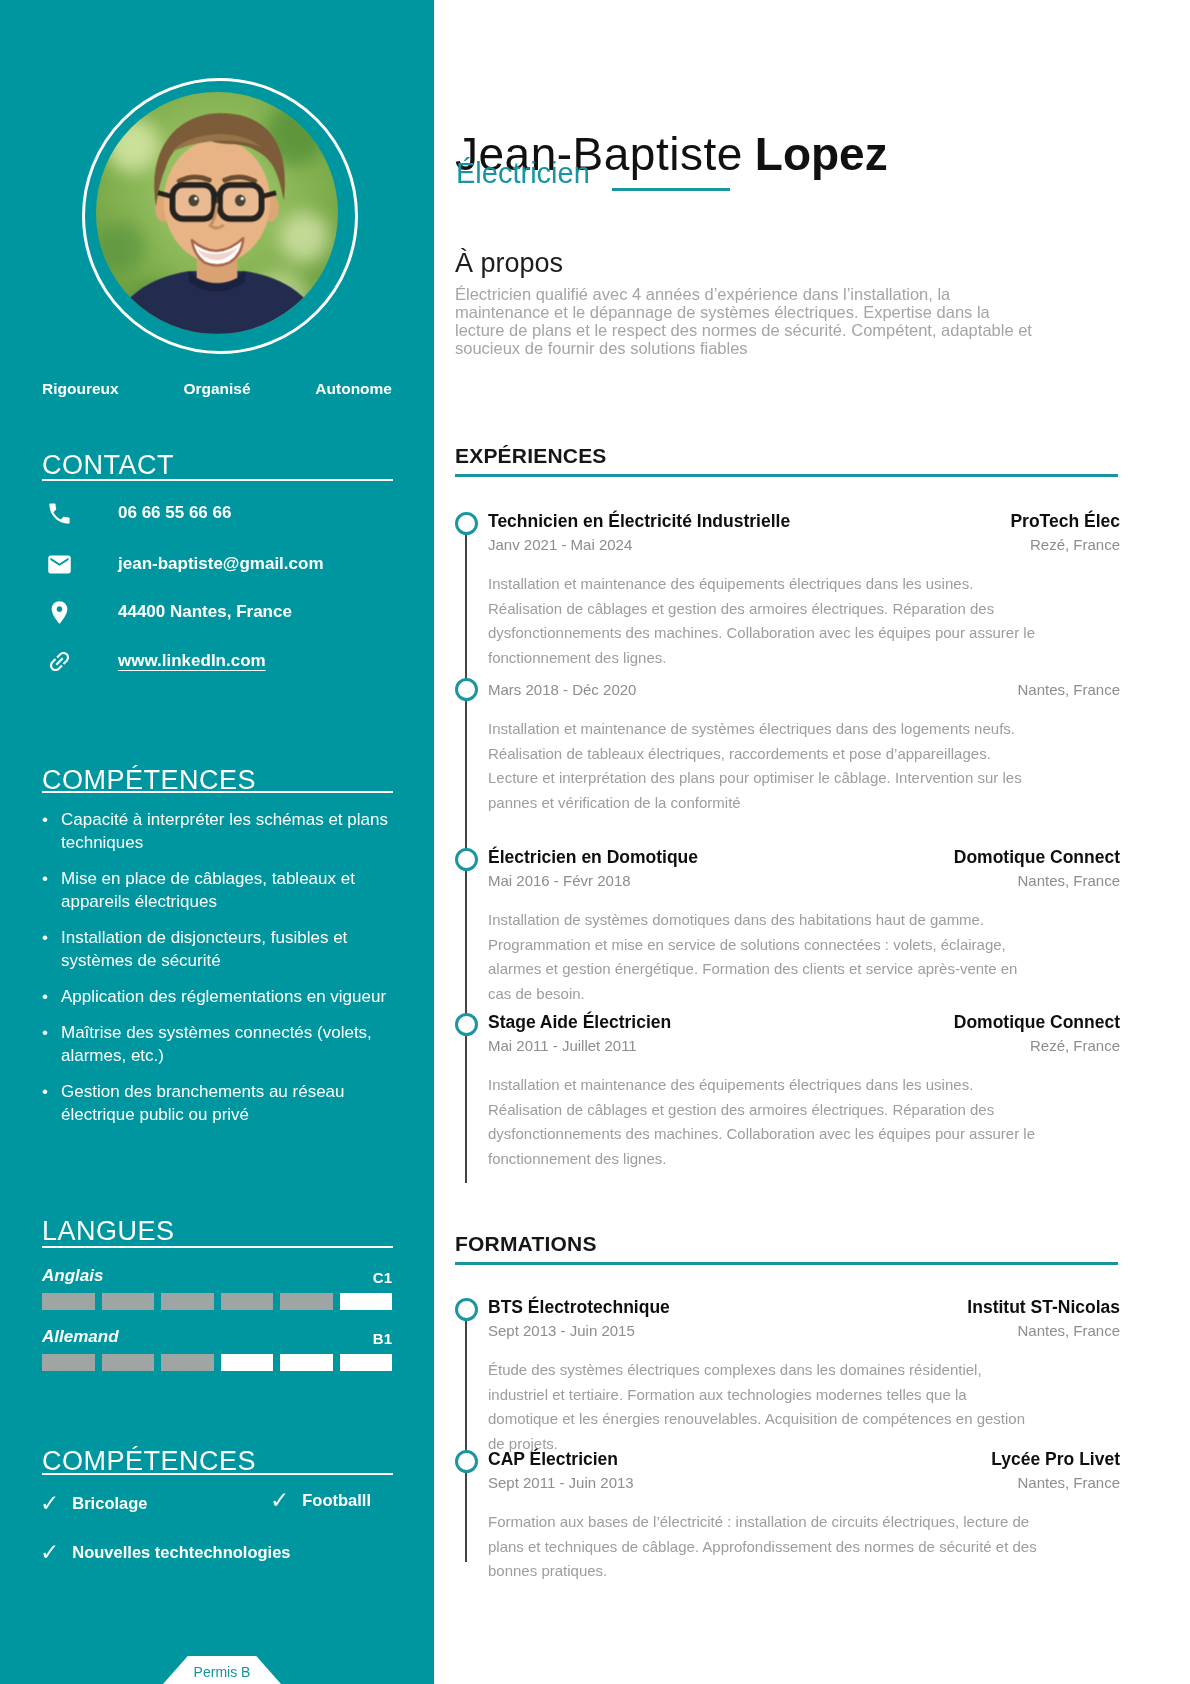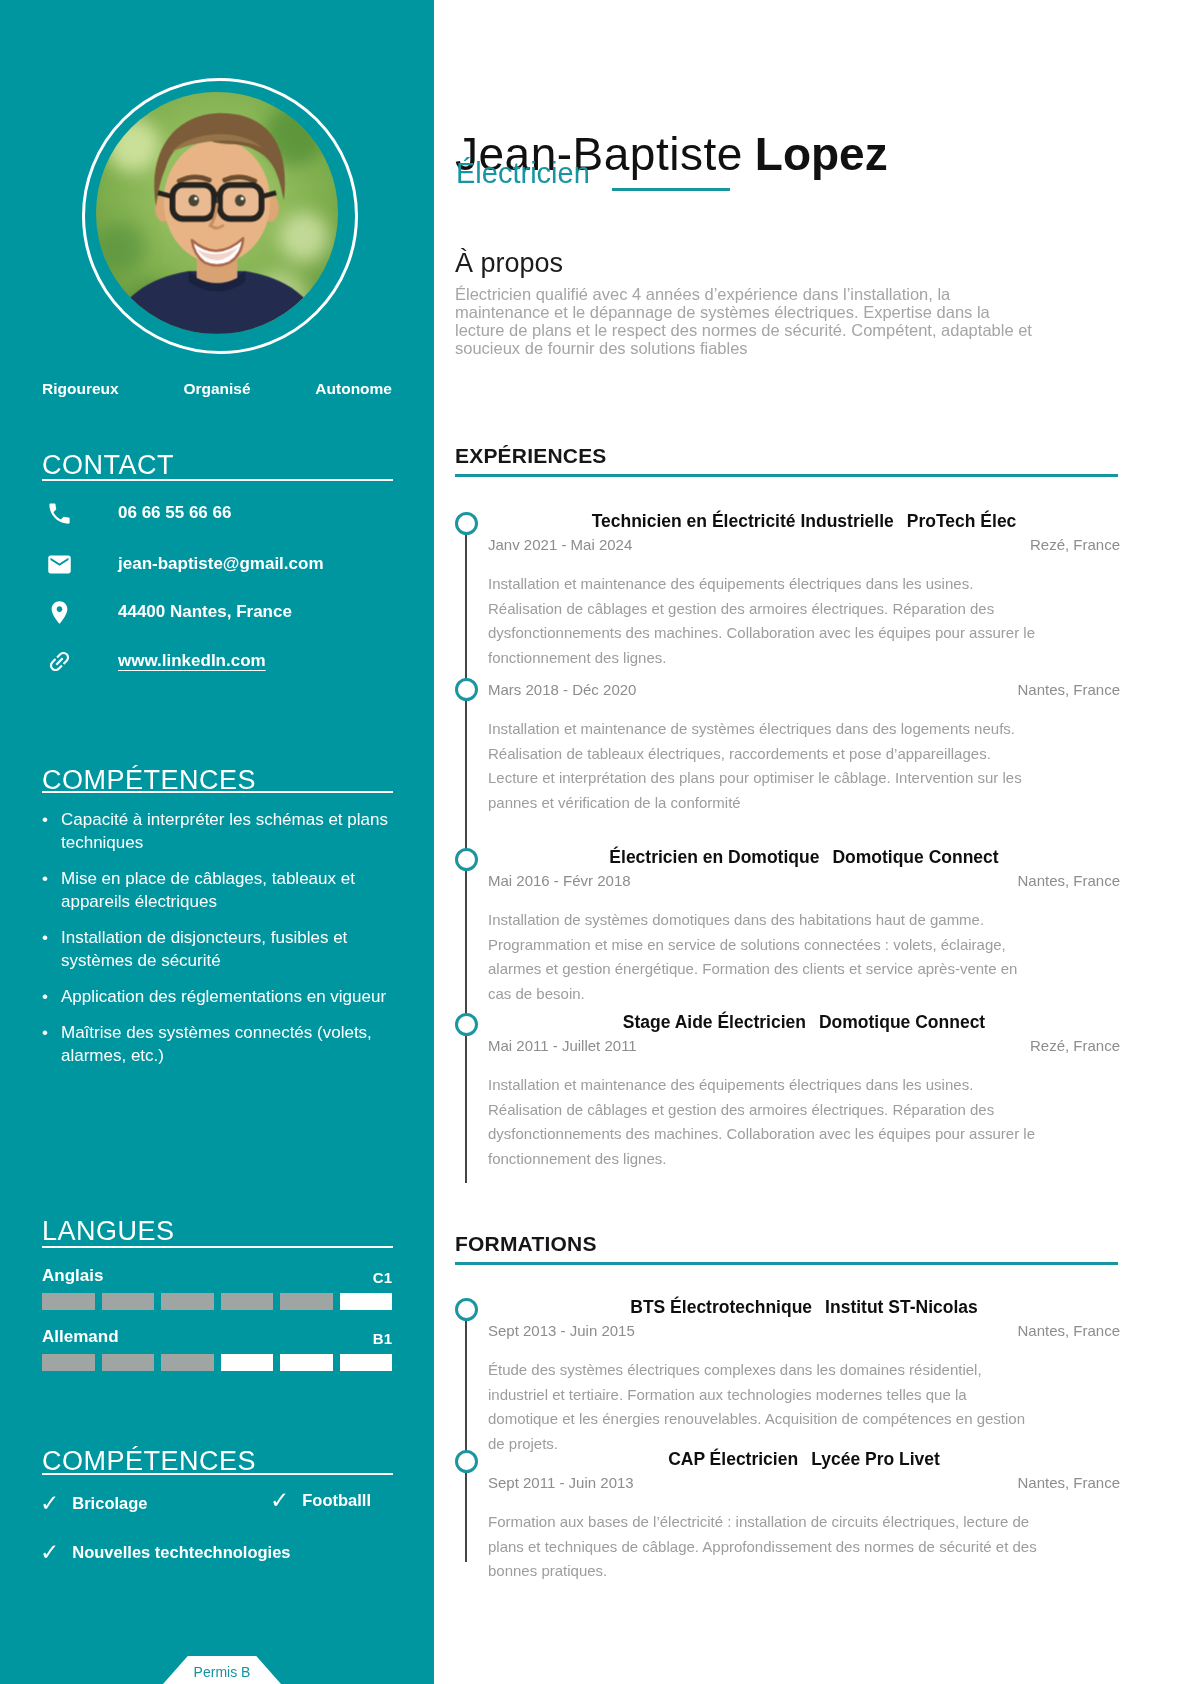--- a/index.html
+++ b/index.html
@@ -23,21 +23,21 @@
   .contact-row .cicon{width:27px;height:27px;flex:0 0 27px;}
   .contact-row .clabel{margin-left:45px;font-size:17px;color:#fff;}
   .clabel.underlined{text-decoration:underline;text-underline-offset:4px;}
 
   ul.skill-list{position:absolute;left:42px;top:808px;width:352px;margin:0;padding:0;list-style:none;}
   ul.skill-list li{position:relative;padding-left:19px;margin-bottom:13px;
                    font-size:17px;line-height:23px;color:#fff;}
   ul.skill-list li::before{content:"•";position:absolute;left:0;top:0;font-size:17px;}
 
   .lang-row{position:absolute;left:42px;width:350px;display:flex;justify-content:space-between;align-items:flex-end;}
-  .lang-name{font-size:17px;font-weight:700;}
+  .lang-name{font-size:17px;font-weight:700;font-style:italic;}
   .lang-level{font-size:15px;font-weight:700;}
   .lang-bars{position:absolute;left:42px;width:350px;height:17px;display:flex;gap:7px;}
   .seg{flex:1 1 auto;height:17px;}
   .seg-filled{background:#9EA5A2;}
   .seg-empty{background:#ffffff;}
 
   .check-item{position:absolute;display:flex;align-items:center;color:#fff;}
   .check-item .chk{font-size:23px;font-weight:400;margin-right:13px;line-height:1;}
   .check-item .chk-label{font-size:16.5px;font-weight:700;}
 
@@ -59,21 +59,21 @@
 
   .main-heading{position:absolute;left:455px;font-size:21px;font-weight:700;color:#161616;letter-spacing:.2px;}
   .main-rule{position:absolute;left:455px;width:663px;height:3px;background:#1796A1;}
 
   .timeline-line{position:absolute;width:2px;background:#454545;left:465px;}
 
   .entry{position:absolute;left:455px;width:665px;}
   .entry .dot{position:absolute;left:0;top:1px;width:17px;height:17px;border:3px solid #1B96A0;
               border-radius:50%;background:#fff;}
   .entry .entry-body{margin-left:33px;}
-  .entry .row1{display:flex;justify-content:center;align-items:baseline;gap:13px;}
+  .entry .row1{display:flex;justify-content:space-between;align-items:baseline;gap:13px;}
   .entry .role{font-size:17.5px;font-weight:700;color:#0f0f0f;}
   .entry .org{font-size:17.5px;font-weight:700;color:#0f0f0f;text-align:right;}
   .entry .row2{display:flex;justify-content:space-between;margin-top:4px;}
   .entry .dates,.entry .loc{font-size:15px;color:#8d8d8d;}
   .entry .desc{margin-top:19px;width:552px;font-size:15px;line-height:24.6px;color:#9d9d9d;}
 </style>
 </head>
 <body>
 
 <div id="page">
@@ -180,20 +180,21 @@
     </div>
 
     <h2 class="side-heading" style="top:743px">COMPÉTENCES</h2>
     <div class="side-rule" style="top:791px"></div>
     <ul class="skill-list">
       <li>Capacité à interpréter les schémas et plans techniques</li>
       <li>Mise en place de câblages, tableaux et appareils électriques</li>
       <li>Installation de disjoncteurs, fusibles et systèmes de sécurité</li>
       <li>Application des réglementations en vigueur</li>
       <li>Maîtrise des systèmes connectés (volets, alarmes, etc.)</li>
+      <li>Gestion des branchements au réseau électrique public ou privé</li>
     </ul>
 
     <h2 class="side-heading" style="top:1194px">LANGUES</h2>
     <div class="side-rule" style="top:1246px"></div>
 
     <div class="lang-row" style="top:1266px">
       <span class="lang-name">Anglais</span>
       <span class="lang-level">C1</span>
     </div>
     <div class="lang-bars" style="top:1293px">

